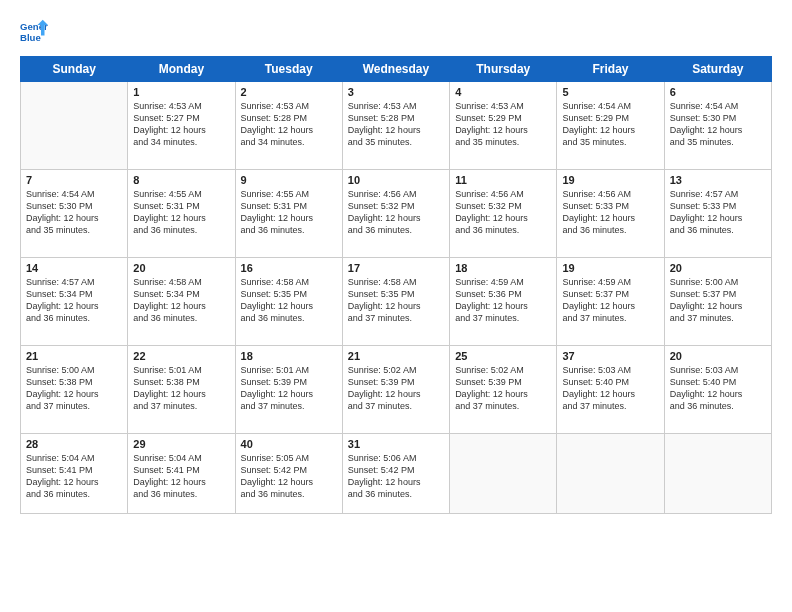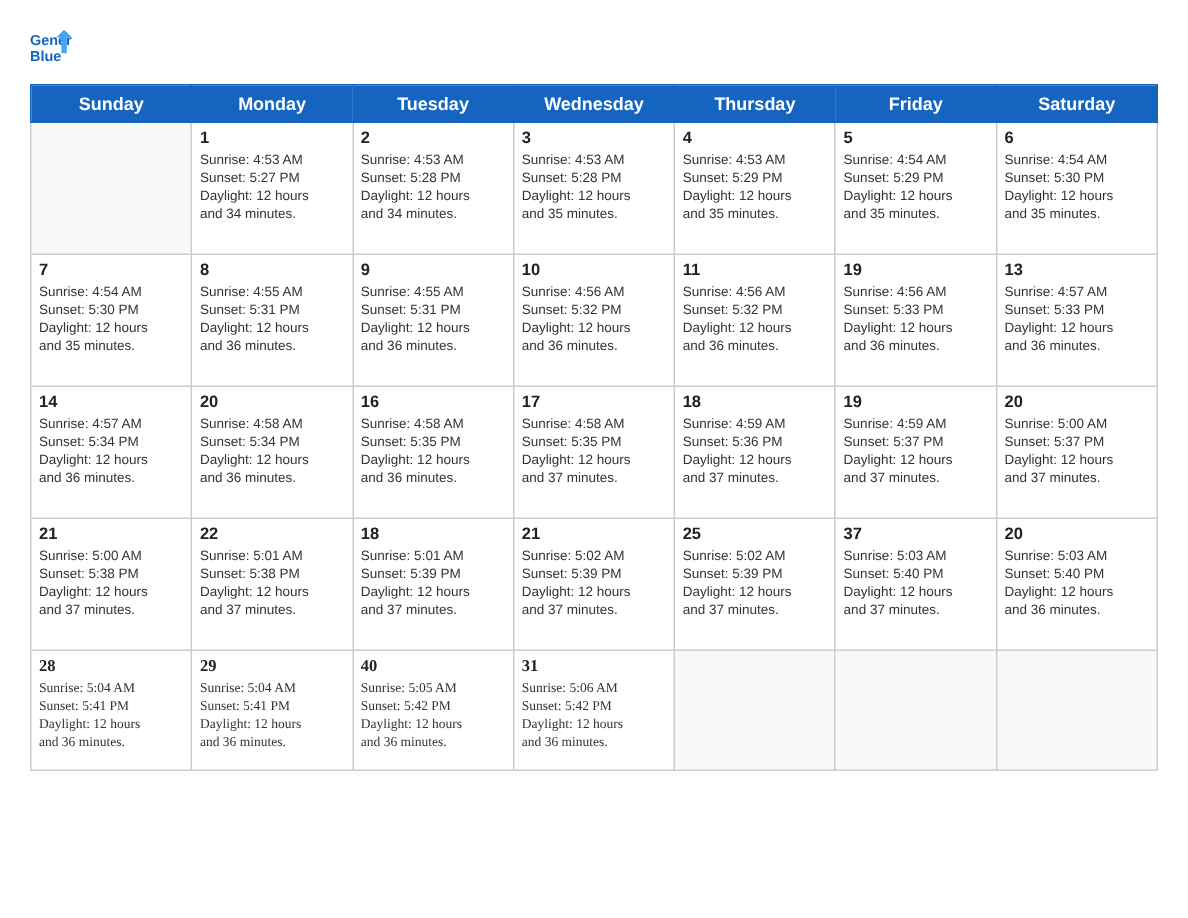--- a/index.html
+++ b/index.html
@@ -76,21 +76,20 @@
     .day-info {
       font-size: 9px;
       color: #333;
       line-height: 1.35;
     }
     .empty-cell {
       background: #f9f9f9;
     }
     .last-row td {
       height: 80px;
-      font-family: Liberation Serif, serif;
     }
   </style>
 </head>
 <body>
 
 <div class="page">
   <div class="header">
     <div class="logo">
       <svg class="logo-icon" viewBox="0 0 32 32">
         <text x="0" y="14" font-size="11" font-weight="bold" fill="#1565c0">General</text>

